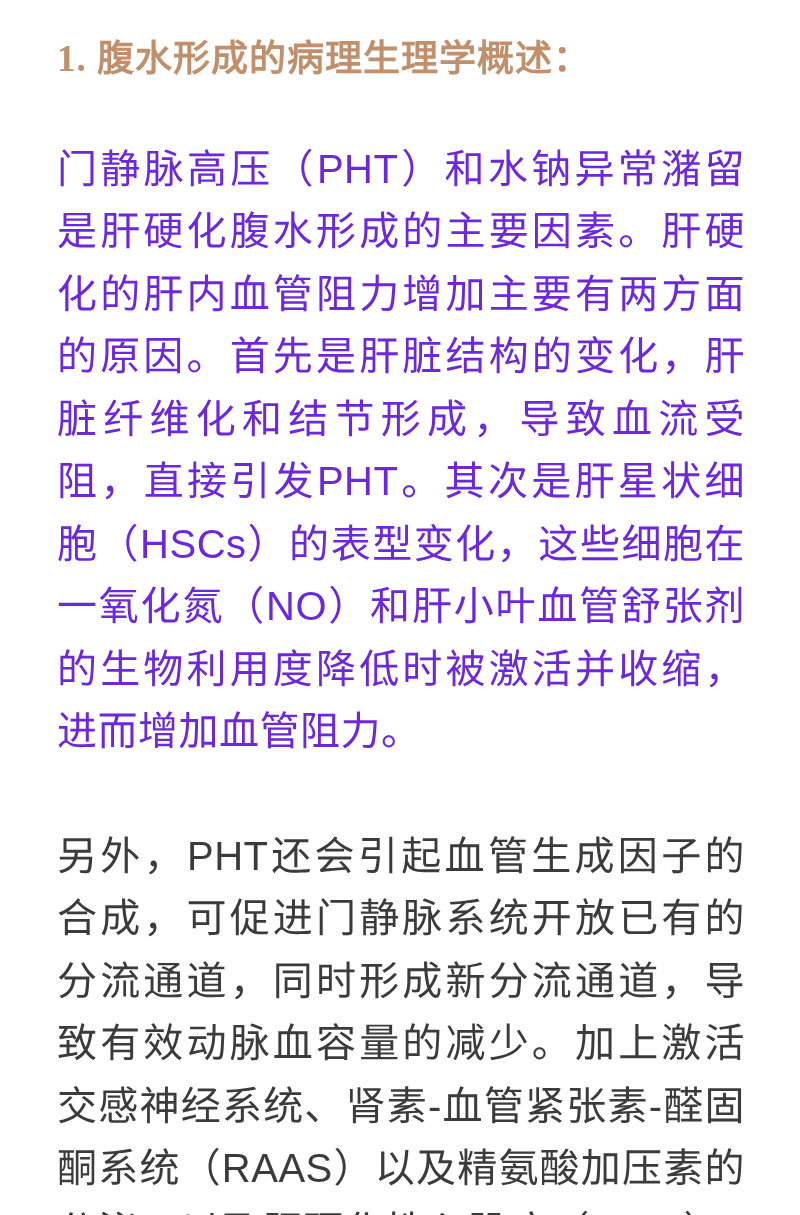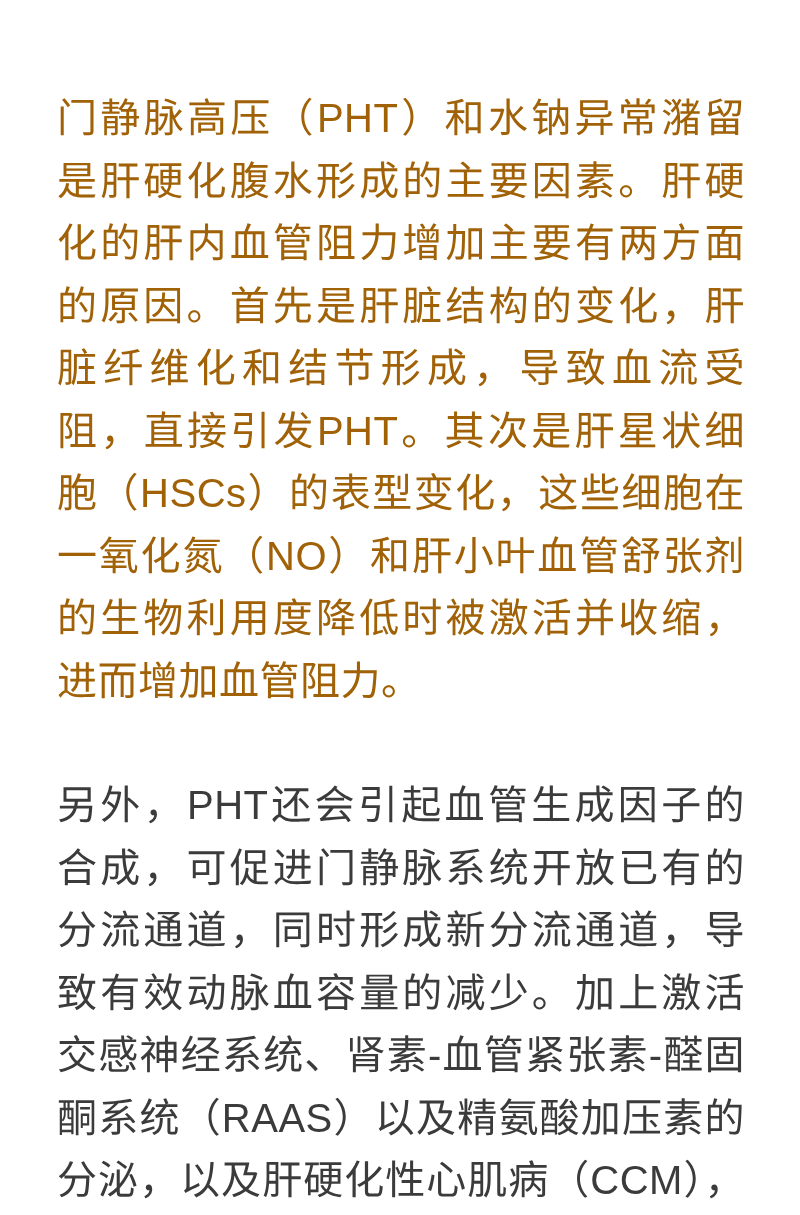--- a/index.html
+++ b/index.html
@@ -39,17 +39,18 @@
     margin-top: 57px;
   }
   .para-2 {
     margin-top: 62px;
   }
 </style>
 </head>
 <body>
 
 <div class="page" style="background: rgb(255, 255, 255);">
+  <h1 class="heading" style="color: rgb(192, 144, 108);">1. 腹水形成的病理生理学概述：</h1>
 
-  <p class="body-text para-1" style="color: #a16207;">门静脉高压（PHT）和水钠异常潴留是肝硬化腹水形成的主要因素。肝硬化的肝内血管阻力增加主要有两方面的原因。首先是肝脏结构的变化，肝脏纤维化和结节形成，导致血流受阻，直接引发PHT。其次是肝星状细胞（HSCs）的表型变化，这些细胞在一氧化氮（NO）和肝小叶血管舒张剂的生物利用度降低时被激活并收缩，进而增加血管阻力。</p>
+  <p class="body-text para-1" style="color: #6d28d9;">门静脉高压（PHT）和水钠异常潴留是肝硬化腹水形成的主要因素。肝硬化的肝内血管阻力增加主要有两方面的原因。首先是肝脏结构的变化，肝脏纤维化和结节形成，导致血流受阻，直接引发PHT。其次是肝星状细胞（HSCs）的表型变化，这些细胞在一氧化氮（NO）和肝小叶血管舒张剂的生物利用度降低时被激活并收缩，进而增加血管阻力。</p>
 
   <p class="body-text para-2" style="color: rgb(59, 59, 59);">另外，PHT还会引起血管生成因子的合成，可促进门静脉系统开放已有的分流通道，同时形成新分流通道，导致有效动脉血容量的减少。加上激活交感神经系统、肾素-血管紧张素-醛固酮系统（RAAS）以及精氨酸加压素的分泌，以及肝硬化性心肌病（CCM），进一步导致肾灌注不足和水钠潴留，形成腹水和低钠血症，随之恶化最终形成难治性腹水（RA）。</p>
 </div>
 
 </body></html>

